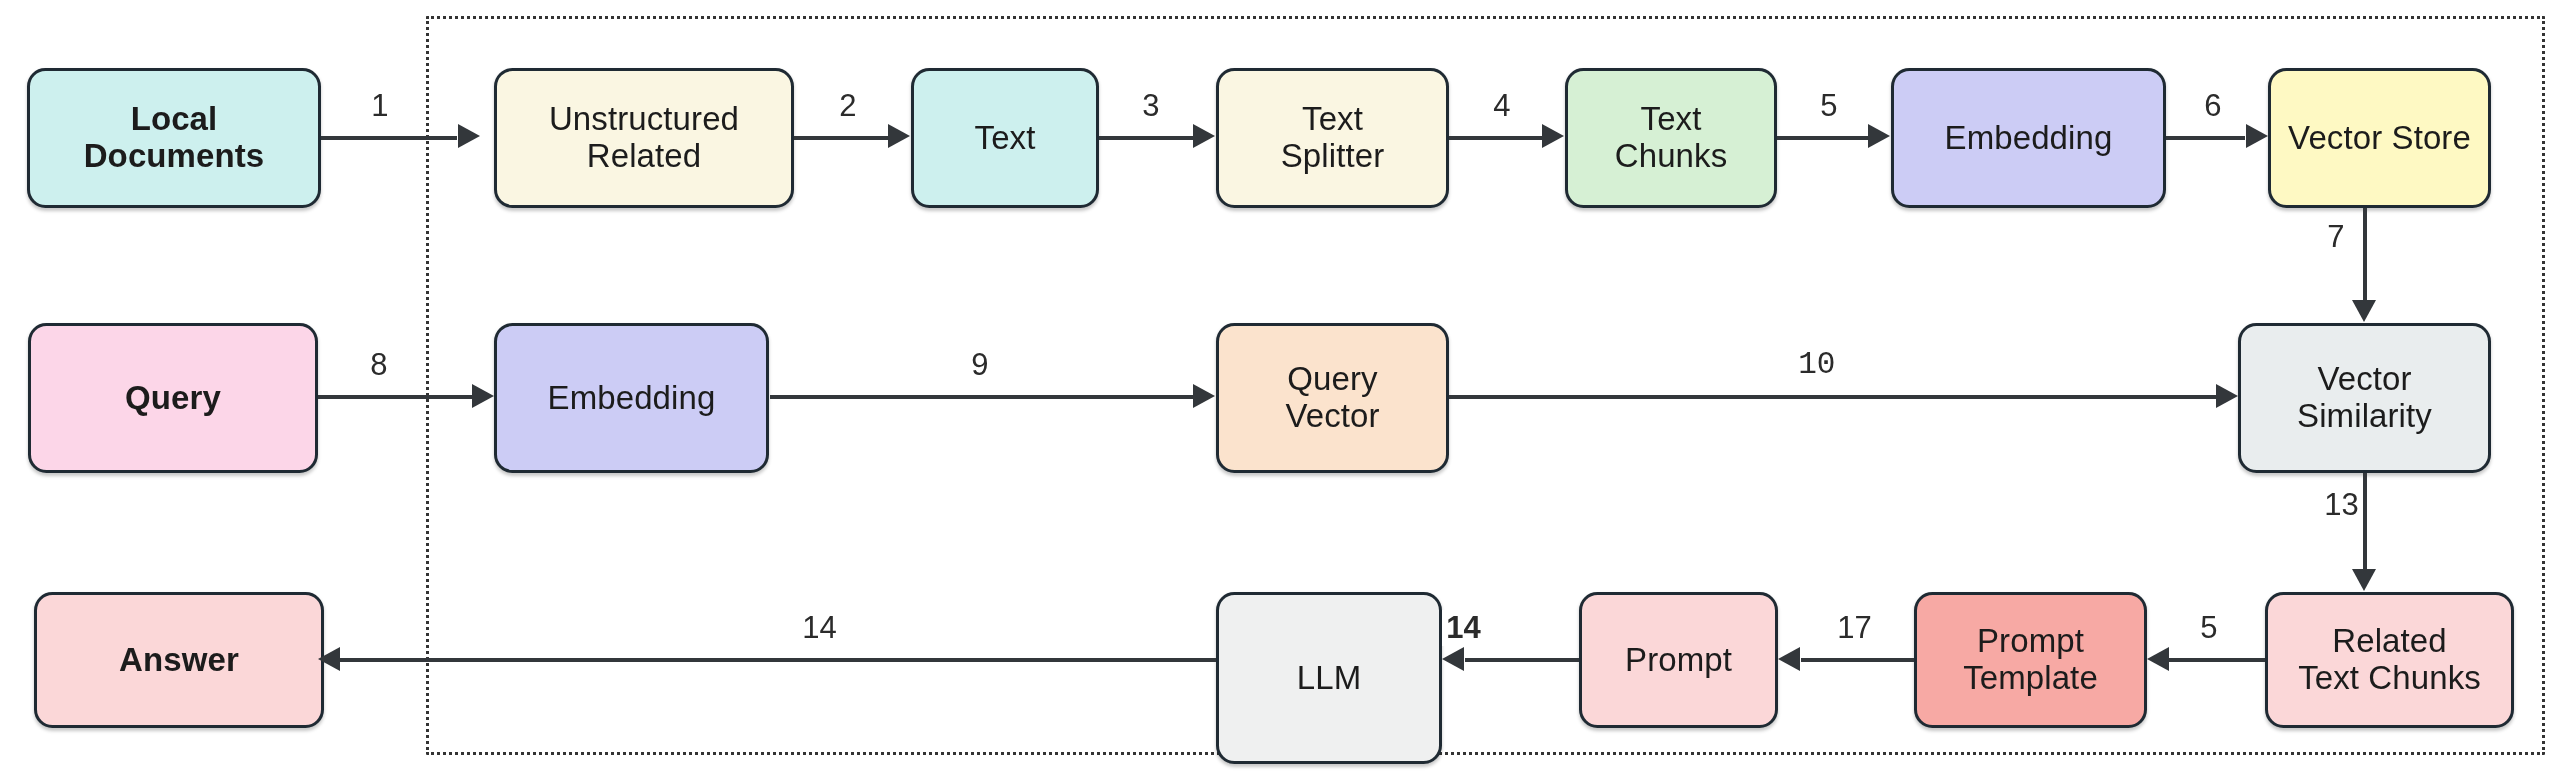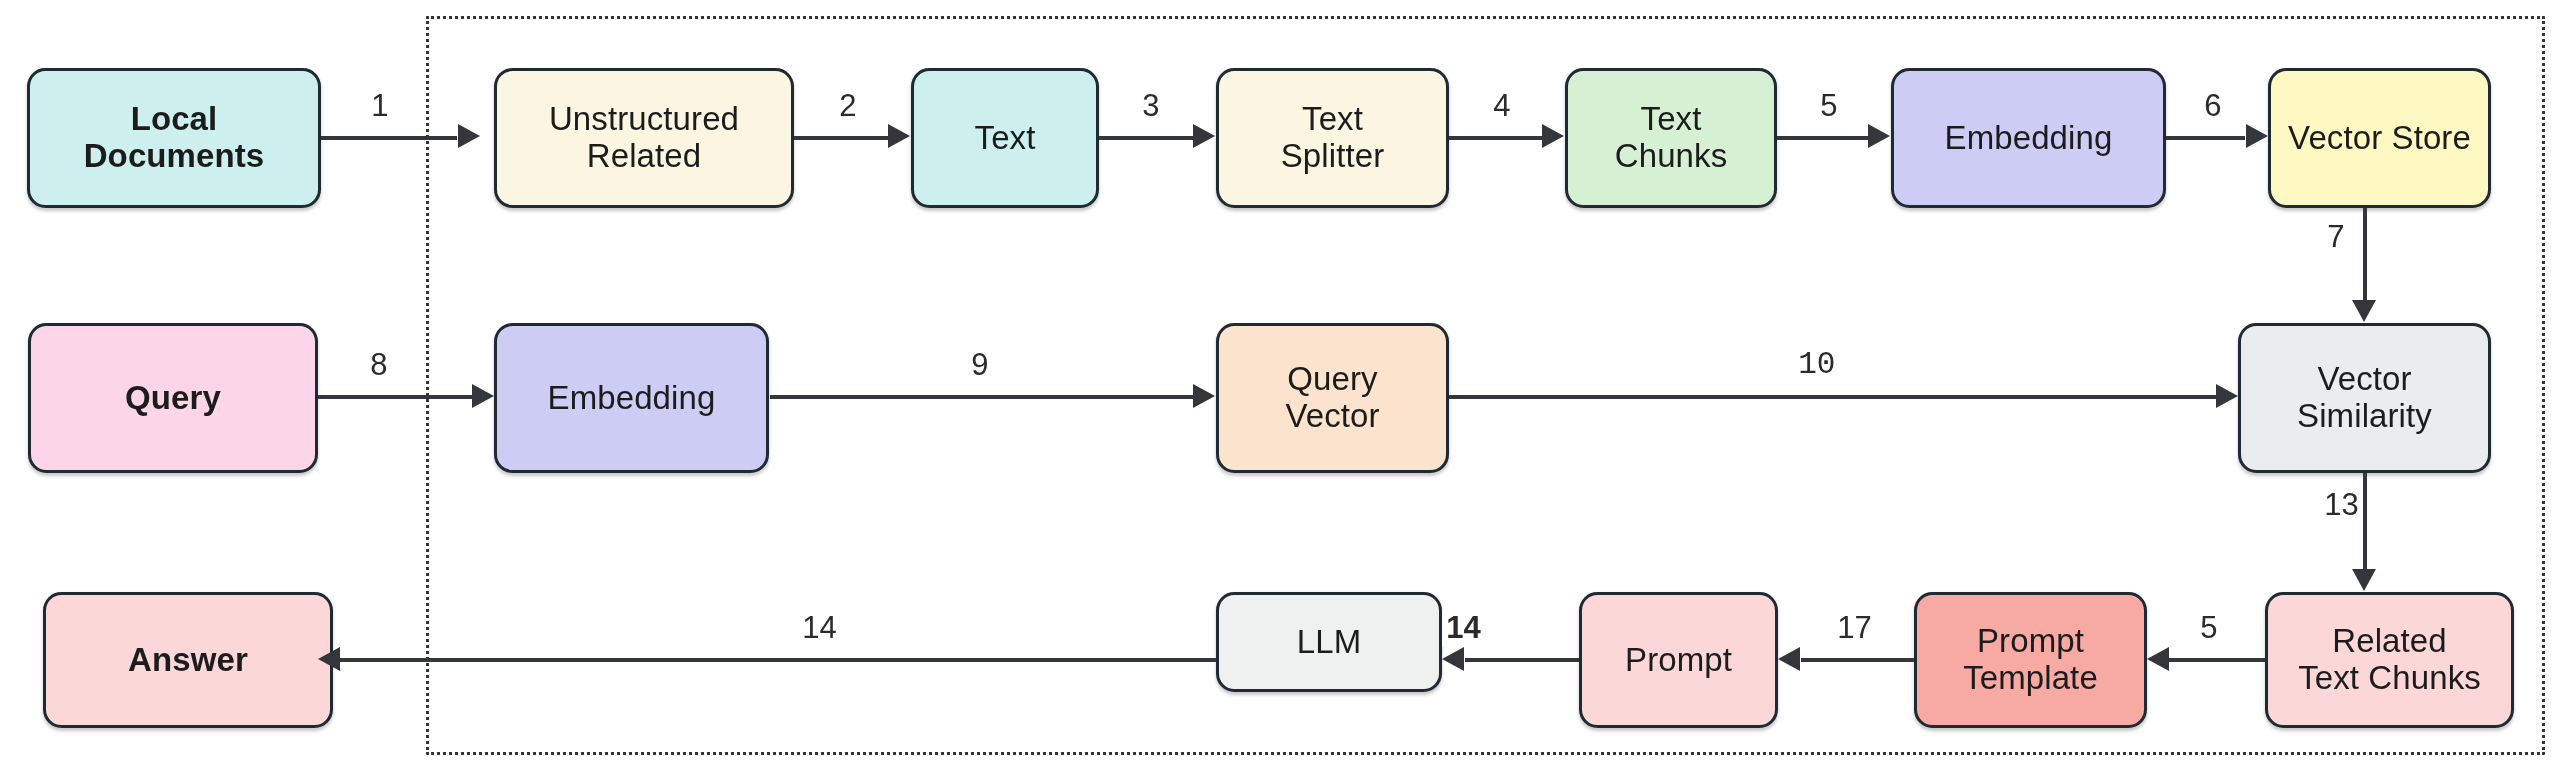--- a/index.html
+++ b/index.html
@@ -118,24 +118,24 @@
         <span class="lbl">Embedding</span>
       </div>
       <div class="node" style="left: 1216px; top: 323px; width: 233px; height: 150px; background: rgb(251, 227, 205); border-color: rgb(31, 42, 51);">
         <span class="lbl">Query
 Vector</span>
       </div>
       <div class="node" style="left: 2238px; top: 323px; width: 253px; height: 150px; background: rgb(233, 237, 238); border-color: rgb(31, 42, 51);">
         <span class="lbl">Vector
 Similarity</span>
       </div>
-      <div class="node bold" style="left: 43px; top: 592px; width: 290px; height: 136px; background: rgb(251, 215, 216); border-color: rgb(31, 42, 51);">
+      <div class="node bold" style="left: 34px; top: 592px; width: 290px; height: 136px; background: rgb(251, 215, 216); border-color: rgb(31, 42, 51);">
         <span class="lbl">Answer</span>
       </div>
-      <div class="node" style="left: 1216px; top: 592px; width: 226px; height: 100px; background: rgb(239, 240, 240); border-color: rgb(31, 42, 51);">
+      <div class="node" style="left: 1216px; top: 592px; width: 226px; height: 172px; background: rgb(239, 240, 240); border-color: rgb(31, 42, 51);">
         <span class="lbl">LLM</span>
       </div>
       <div class="node" style="left: 1579px; top: 592px; width: 199px; height: 136px; background: rgb(251, 215, 216); border-color: rgb(31, 42, 51);">
         <span class="lbl">Prompt</span>
       </div>
       <div class="node" style="left: 1914px; top: 592px; width: 233px; height: 136px; background: rgb(247, 169, 164); border-color: rgb(31, 42, 51);">
         <span class="lbl">Prompt
 Template</span>
       </div>
       <div class="node" style="left: 2265px; top: 592px; width: 249px; height: 136px; background: rgb(251, 215, 216); border-color: rgb(31, 42, 51);">

